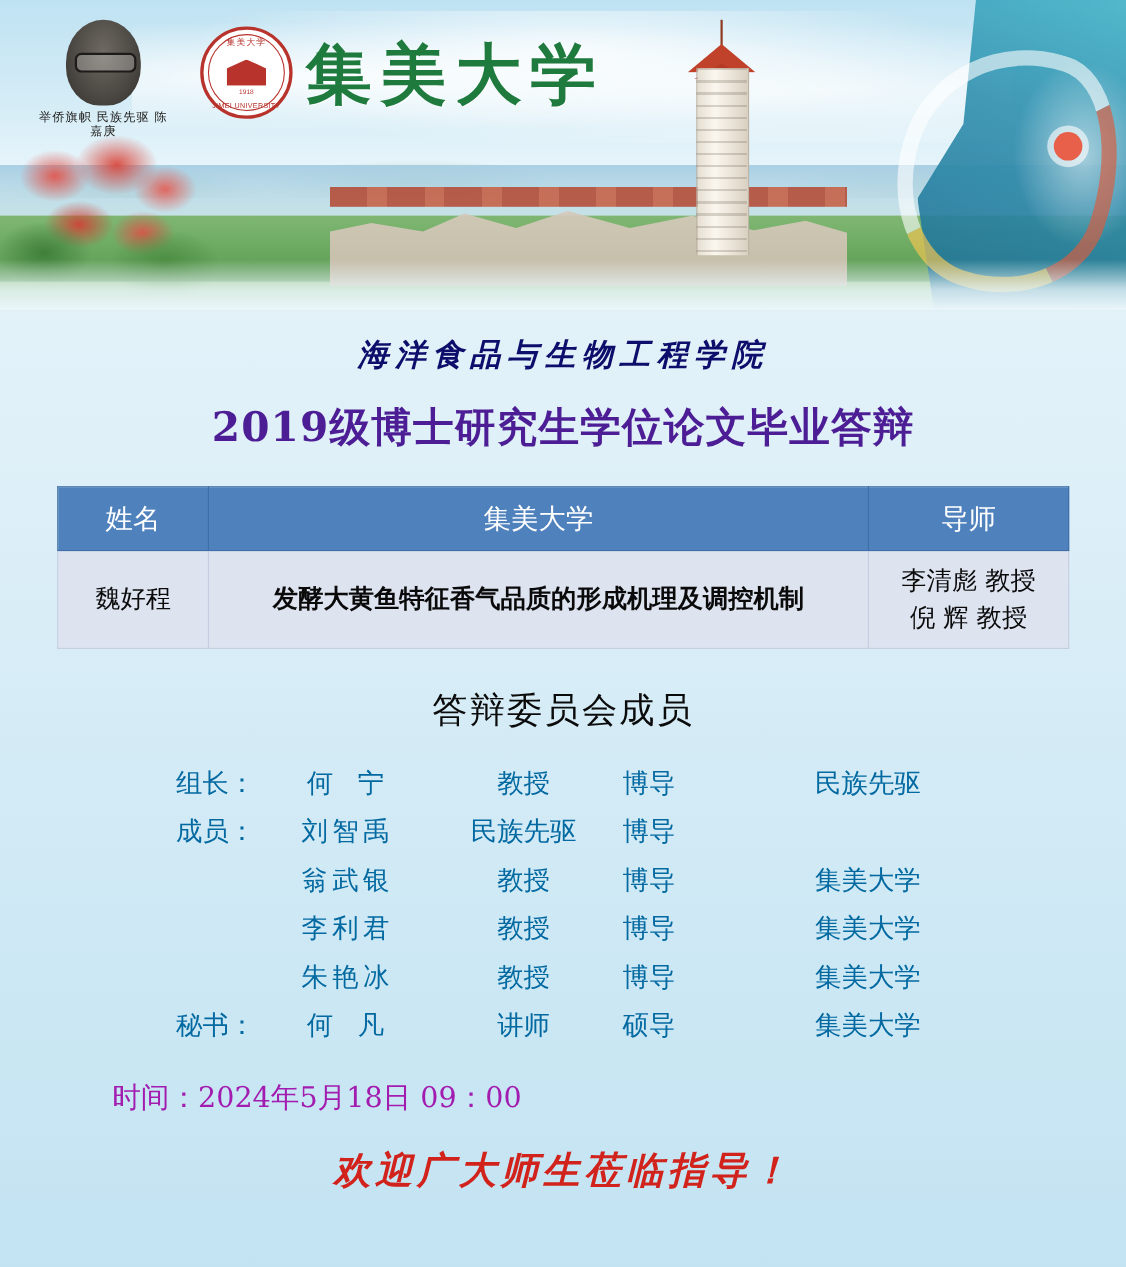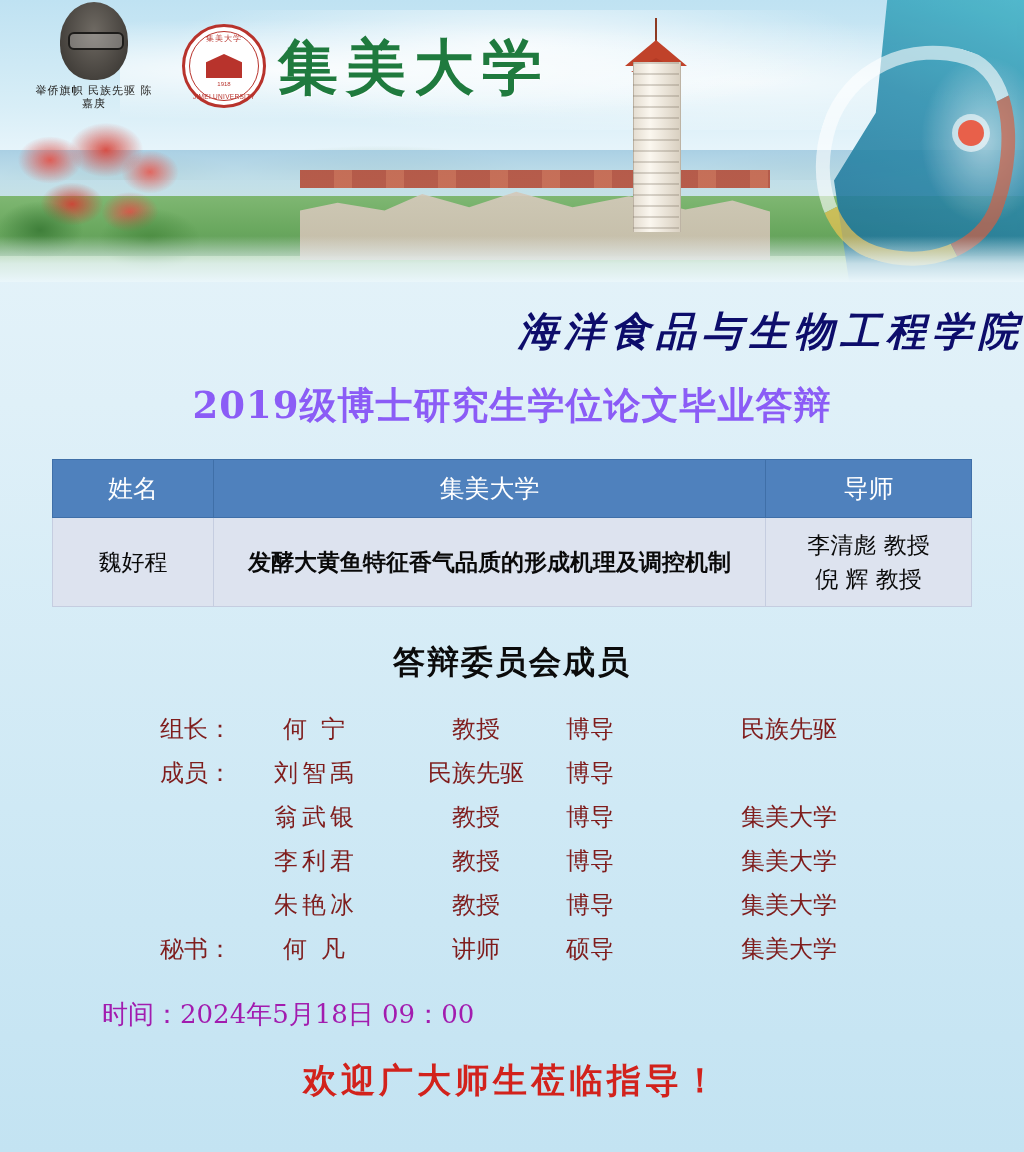--- a/index.html
+++ b/index.html
@@ -147,21 +147,21 @@
     position: absolute;
     right: 40px; top: 120px;
     width: 26px; height: 26px; border-radius: 50%;
     background: #e8604a;
     box-shadow: 0 0 0 6px rgba(255,255,255,.6);
   }
 
   
   .portrait {
     position: absolute;
-    left: 34px; top: 0; width: 120px; height: 112px;
+    left: 34px; top: 16px; width: 120px; height: 112px;
     text-align: center;
   }
   .portrait-head {
     position: absolute;
     left: 26px; top: 2px; width: 68px; height: 78px;
     background: radial-gradient(ellipse at 50% 38%, #6f6a63 0%, #4b4742 60%, #32302c 100%);
     border-radius: 50% 50% 45% 45%;
   }
   .portrait-glasses {
     position: absolute;
@@ -242,55 +242,55 @@
 
   .banner-fade {
     position: absolute;
     left: 0; right: 0; bottom: 0; height: 46px;
     background: linear-gradient(180deg, rgba(234,246,251,0) 0%, rgba(234,246,251,.8) 60%, #eaf6fb 100%);
   }
 
   
   .title-1 {
     margin-top: 22px;
-    text-align: right;
-    font-family: "DejaVu Serif", "Liberation Serif", serif;
-    font-size: 40px;
+    text-align: center;
+    font-family: "DejaVu Serif", "Liberation Serif", serif;
+    font-size: 28px;
     font-weight: bold;
     font-style: italic;
     color: #0d0d6b;
     letter-spacing: 6px;
   }
   .title-2 {
     margin-top: 22px;
     text-align: center;
     font-family: "DejaVu Serif", "Liberation Serif", serif;
     font-size: 37px;
     font-weight: bold;
-    color: #8b5cf6;
+    color: #4c1d95;
     letter-spacing: 1px;
   }
 
   
   .table-wrap {
     margin: 28px auto 0 auto;
     width: 920px;
   }
   table.info {
     width: 100%;
     border-collapse: collapse;
     table-layout: fixed;
   }
   table.info th {
     background: #4f81bd;
     color: #ffffff;
     font-family: "DejaVu Serif", "Liberation Serif", serif;
     font-weight: normal;
     font-size: 25px;
-    padding: 12px 15px;
+    padding: 12px 3px;
     border: 1px solid #3f6fa8;
   }
   table.info td {
     background: #dde3ef;
     color: #0a0a0a;
     font-family: "DejaVu Serif", "Liberation Serif", serif;
     font-size: 23px;
     text-align: center;
     padding: 10px 6px;
     border: 1px solid #c5cde0;
@@ -303,30 +303,30 @@
   .col-name { width: 130px; }
   .col-adv  { width: 175px; }
   .adv-line { white-space: pre; }
 
   
   .committee-title {
     margin-top: 34px;
     text-align: center;
     font-family: "DejaVu Serif", "Liberation Serif", serif;
     font-size: 32px;
-    font-weight: bold;
+    font-weight: normal;
     color: #0b0b0b;
     letter-spacing: 2px;
   }
   .committee {
     margin: 22px auto 0 auto;
     width: 780px;
-    font-family: Liberation Serif, serif;
+    font-family: Liberation Mono, monospace;
     font-size: 24px;
-    color: #7f1d1d;
+    color: #0369a1;
   }
   .c-row {
     display: flex;
     align-items: center;
     height: 44px;
   }
   .c-role  { width: 110px; text-align: right; padding-right: 14px; }
   .c-name  { width: 140px; text-align: center; letter-spacing: 4px; }
   .c-title { width: 180px; text-align: center; }
   .c-sup   { width: 110px; text-align: left; }
@@ -341,20 +341,21 @@
     font-family: "DejaVu Serif", "Liberation Serif", serif;
     font-size: 26px;
     color: #a21caf;
   }
   .welcome {
     margin-top: 26px;
     text-align: center;
     font-family: "DejaVu Serif", "Liberation Serif", serif;
     font-size: 34px;
     font-weight: bold;
+    font-style: italic;
     color: #d2221c;
     letter-spacing: 4px;
   }
 </style>
 </head>
 <body>
 
 <div class="banner">
   <div class="banner-sky"></div>
   <div class="banner-clouds"></div>

